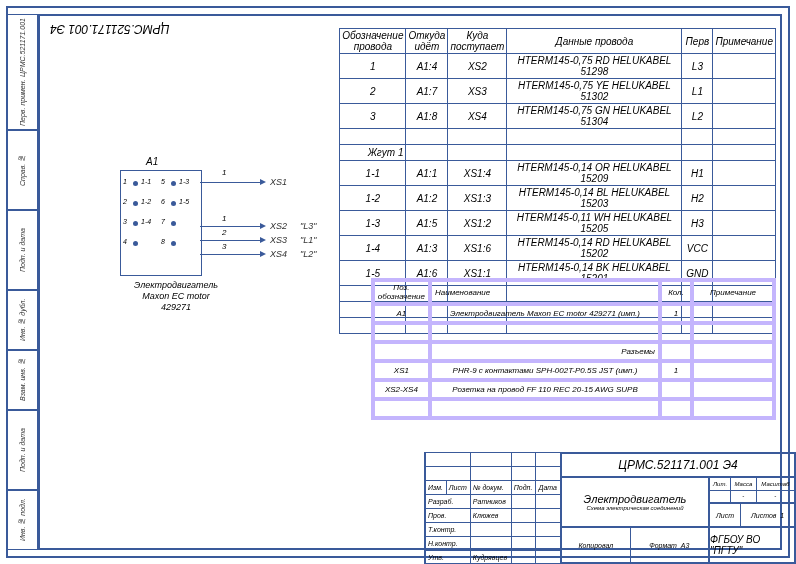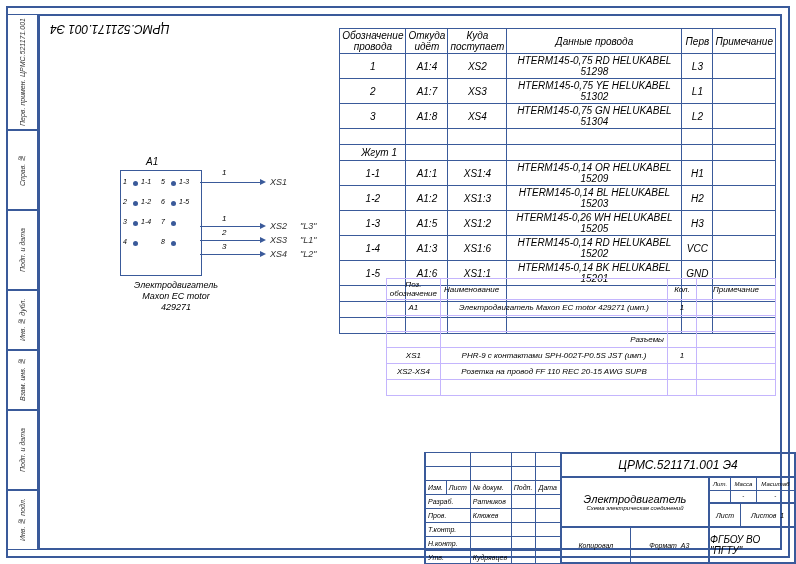--- a/index.html
+++ b/index.html
@@ -6,21 +6,21 @@
 .frame{position:absolute;top:6px;left:6px;right:6px;bottom:6px;border:2px solid #3a5a9a}
 .inner-frame{position:absolute;top:14px;left:38px;right:14px;bottom:14px;border:2px solid #3a5a9a}
 .left-strip{position:absolute;top:14px;left:6px;width:32px;bottom:14px;border-right:0}
 .left-box{position:absolute;left:0;width:32px;border:1px solid #3a5a9a;box-sizing:border-box}
 .vtxt{writing-mode:vertical-rl;transform:rotate(180deg);font-size:8px;color:#333;white-space:nowrap;text-align:center;width:100%;height:100%;display:flex;align-items:center;justify-content:center}
 .vtxt2{font-size:7px}
 .wire-table{position:absolute;top:28px;right:20px;border-collapse:collapse;font-size:10px}
 .wire-table td,.wire-table th{border:1px solid #3a5a9a;padding:1px 2px;height:13px;text-align:center;font-weight:normal}
 .c1{width:42px}.c2{width:34px}.c3{width:36px}.c4{width:170px;text-align:left;padding-left:4px}.c5{width:26px}.c6{width:44px}
 .parts-table{position:absolute;top:278px;right:20px;border-collapse:collapse;font-size:8px}
-.parts-table td{border:1px solid #c4b5fd;padding:1px 3px;height:13px;text-align:center}
+.parts-table td{border:4px solid #c4b5fd;padding:1px 3px;height:13px;text-align:center}
 .p1{width:44px}.p2{width:220px;text-align:left;padding-left:4px}.p3{width:22px}.p4{width:72px}
 .titleblock{position:absolute;bottom:0;right:0;width:370px;height:110px;border:1px solid #3a5a9a;font-size:8px}
 .titleblock div{position:absolute;border:1px solid #3a5a9a;box-sizing:border-box;display:flex;align-items:center;justify-content:center}
 .tb-sig{left:0;top:0;width:136px;height:110px}
 .tb-sig table{border-collapse:collapse;width:100%;height:100%}
 .tb-sig td{border:1px solid #3a5a9a;font-size:7px;padding:0 2px;height:13px}
 .tb-num{left:136px;top:0;width:234px;height:24px;font-size:12px;font-weight:normal}
 .tb-title{left:136px;top:24px;width:148px;height:50px;flex-direction:column}
 .tb-title .main{font-size:11px}
 .tb-title .sub{font-size:6px;font-style:italic}
@@ -162,21 +162,21 @@
       </tr>
 <tr>
         <td></td>
         <td></td>
         <td></td>
         <td></td>
         <td></td>
         <td></td>
       </tr>
 <tr>
-        <td style="text-align:left;padding-left:21px">Жгут 1</td>
+        <td style="text-align:right;padding-left:21px">Жгут 1</td>
         <td></td>
         <td></td>
         <td></td>
         <td></td>
         <td></td>
       </tr>
 <tr>
         <td>1-1</td>
         <td>А1:1</td>
         <td>XS1:4</td>
@@ -189,21 +189,21 @@
         <td>А1:2</td>
         <td>XS1:3</td>
         <td class="c4">HTERM145-0,14 BL HELUKABEL 15203</td>
         <td>H2</td>
         <td></td>
       </tr>
 <tr>
         <td>1-3</td>
         <td>А1:5</td>
         <td>XS1:2</td>
-        <td class="c4">HTERM145-0,26 WH HELUKABEL 15205</td>
+        <td class="c4">HTERM145-0,11 WH HELUKABEL 15205</td>
         <td>H3</td>
         <td></td>
       </tr>
 <tr>
         <td>1-4</td>
         <td>А1:3</td>
         <td>XS1:6</td>
         <td class="c4">HTERM145-0,14 RD HELUKABEL 15202</td>
         <td>VCC</td>
         <td></td>

